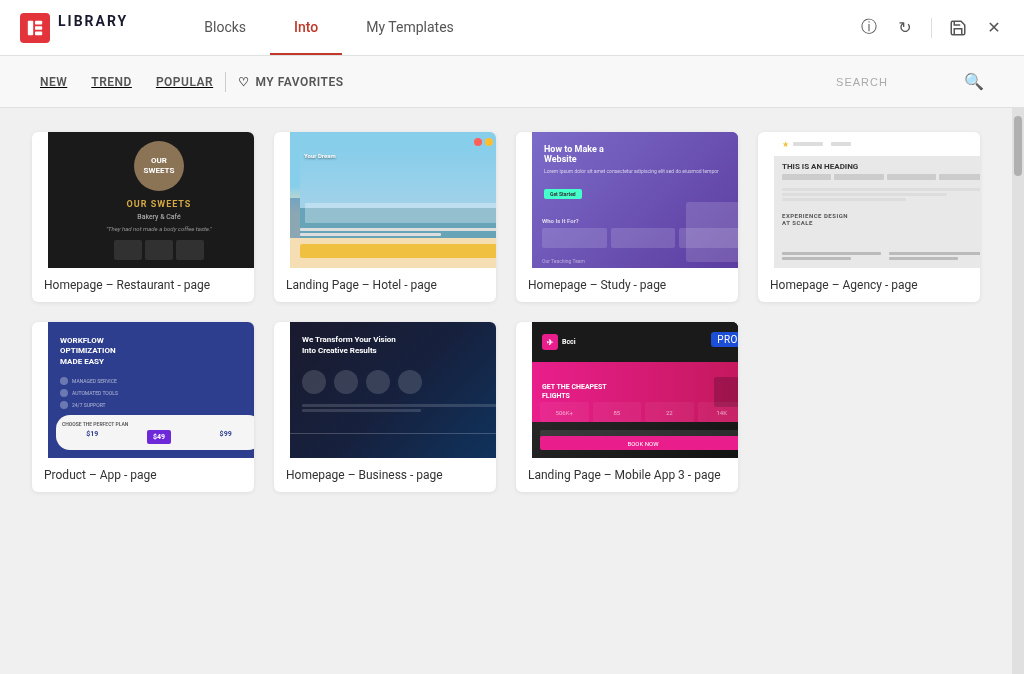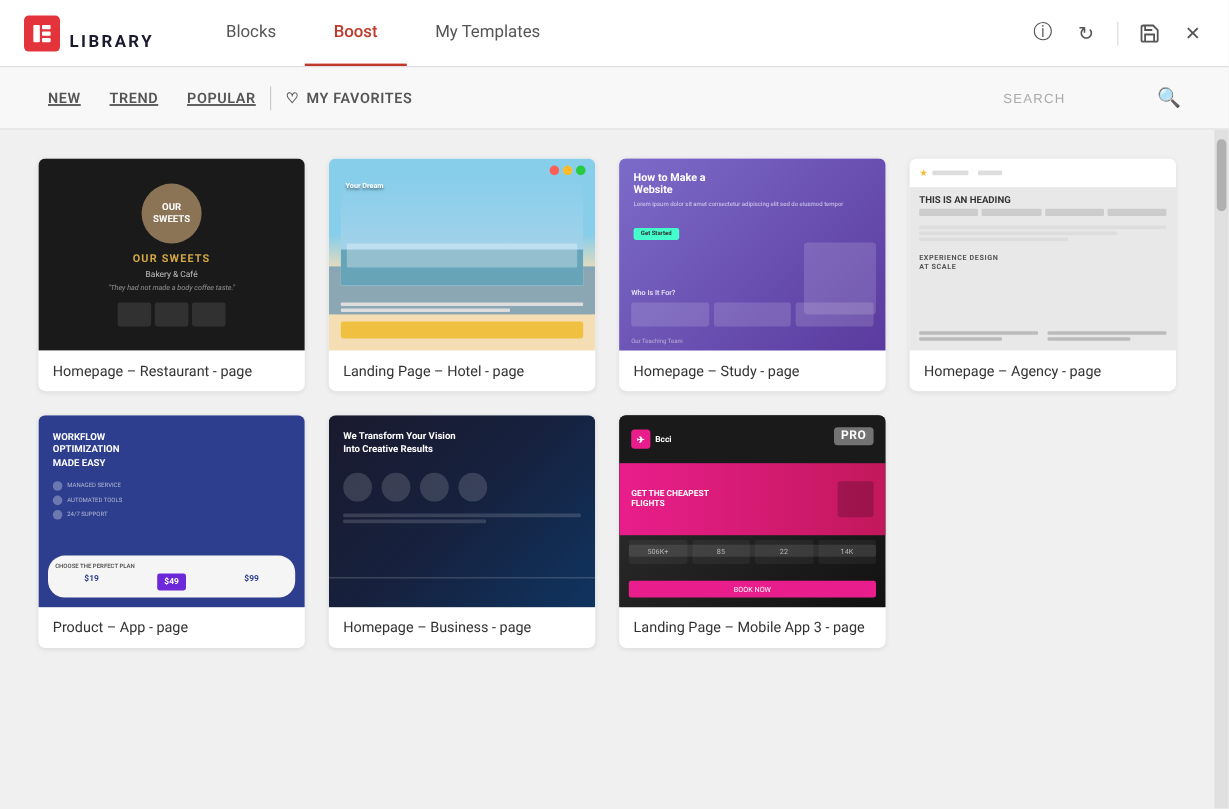--- a/index.html
+++ b/index.html
@@ -10,23 +10,23 @@
       display: flex;
       align-items: center;
       background: #fff;
       height: 56px;
       padding: 0 20px;
       border-bottom: 1px solid #e0e0e0;
       position: relative;
     }
     .logo-area {
       display: flex;
-      align-items: flex-end;
+      align-items: flex-start;
       gap: 8px;
-      margin-right: 36px;
+      margin-right: 52px;
     }
     .logo-icon {
       width: 30px;
       height: 30px;
       background: #e3343c;
       border-radius: 4px;
       display: flex;
       align-items: center;
       justify-content: center;
     }
@@ -175,38 +175,39 @@
     .template-card {
       background: #fff;
       border-radius: 6px;
       overflow: hidden;
       cursor: pointer;
       box-shadow: 0 1px 4px rgba(0,0,0,0.08);
       transition: box-shadow 0.2s;
     }
     .card-preview {
       width: 100%;
-      height: 160px;
+      height: 136px;
       overflow: hidden;
       position: relative;
+      margin-left: 16px;
     }
     .card-label {
       padding: 10px 12px;
       font-size: 12px;
       color: #333;
       font-weight: 400;
     }
     .pro-badge {
       position: absolute;
       top: 10px;
       right: 10px;
-      background: #737373;
+      background: #1d4ed8;
       color: #fff;
       font-size: 10px;
-      font-weight: 700;
+      font-weight: 400;
       padding: 2px 6px;
       border-radius: 3px;
       letter-spacing: 0.5px;
     }
 
     
     
     .preview-hotel {
       background: linear-gradient(to bottom, #87ceeb 40%, #f5deb3 60%);
       position: relative;
@@ -513,21 +514,21 @@
       </svg>
     </div>
     <span class="logo-text">LIBRARY</span>
   </div>
 
   <div class="nav-tabs">
     <div class="nav-tab">
       <span>Blocks</span>
     </div>
     <div class="nav-tab active">
-      <span>Boost</span>
+      <span>Into</span>
     </div>
     <div class="nav-tab">
       <span>My Templates</span>
     </div>
   </div>
 
   <div class="header-actions">
     <div class="header-icon">ⓘ</div>
     <div class="header-icon">↻</div>
     <div class="header-divider"></div>

